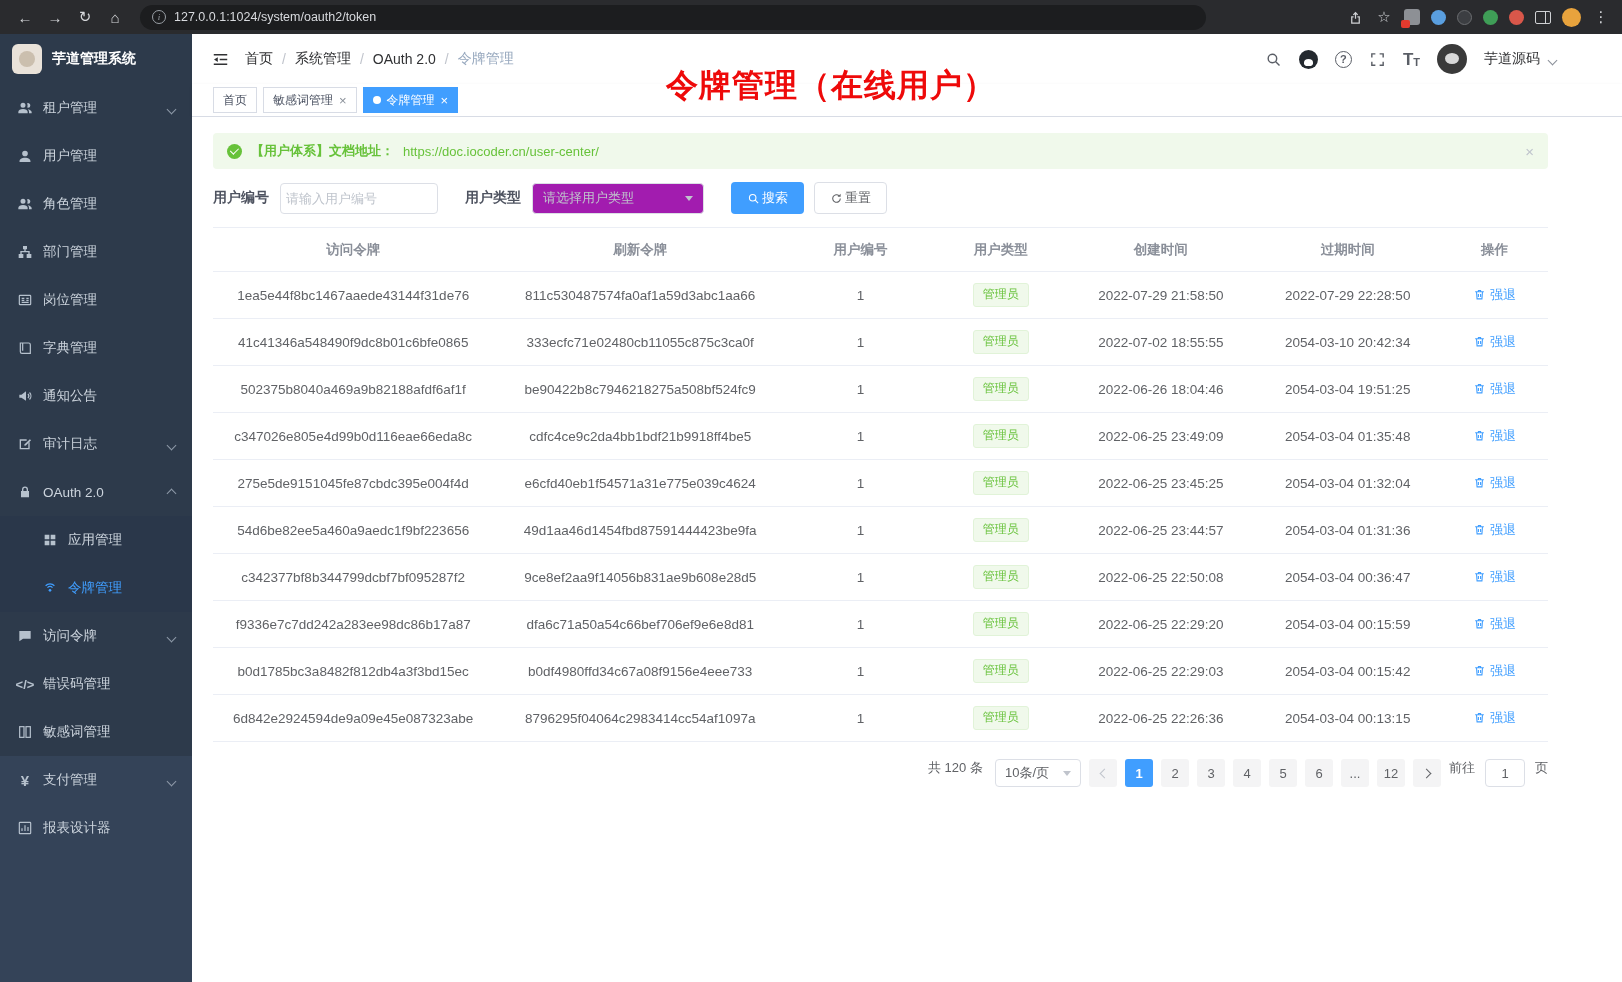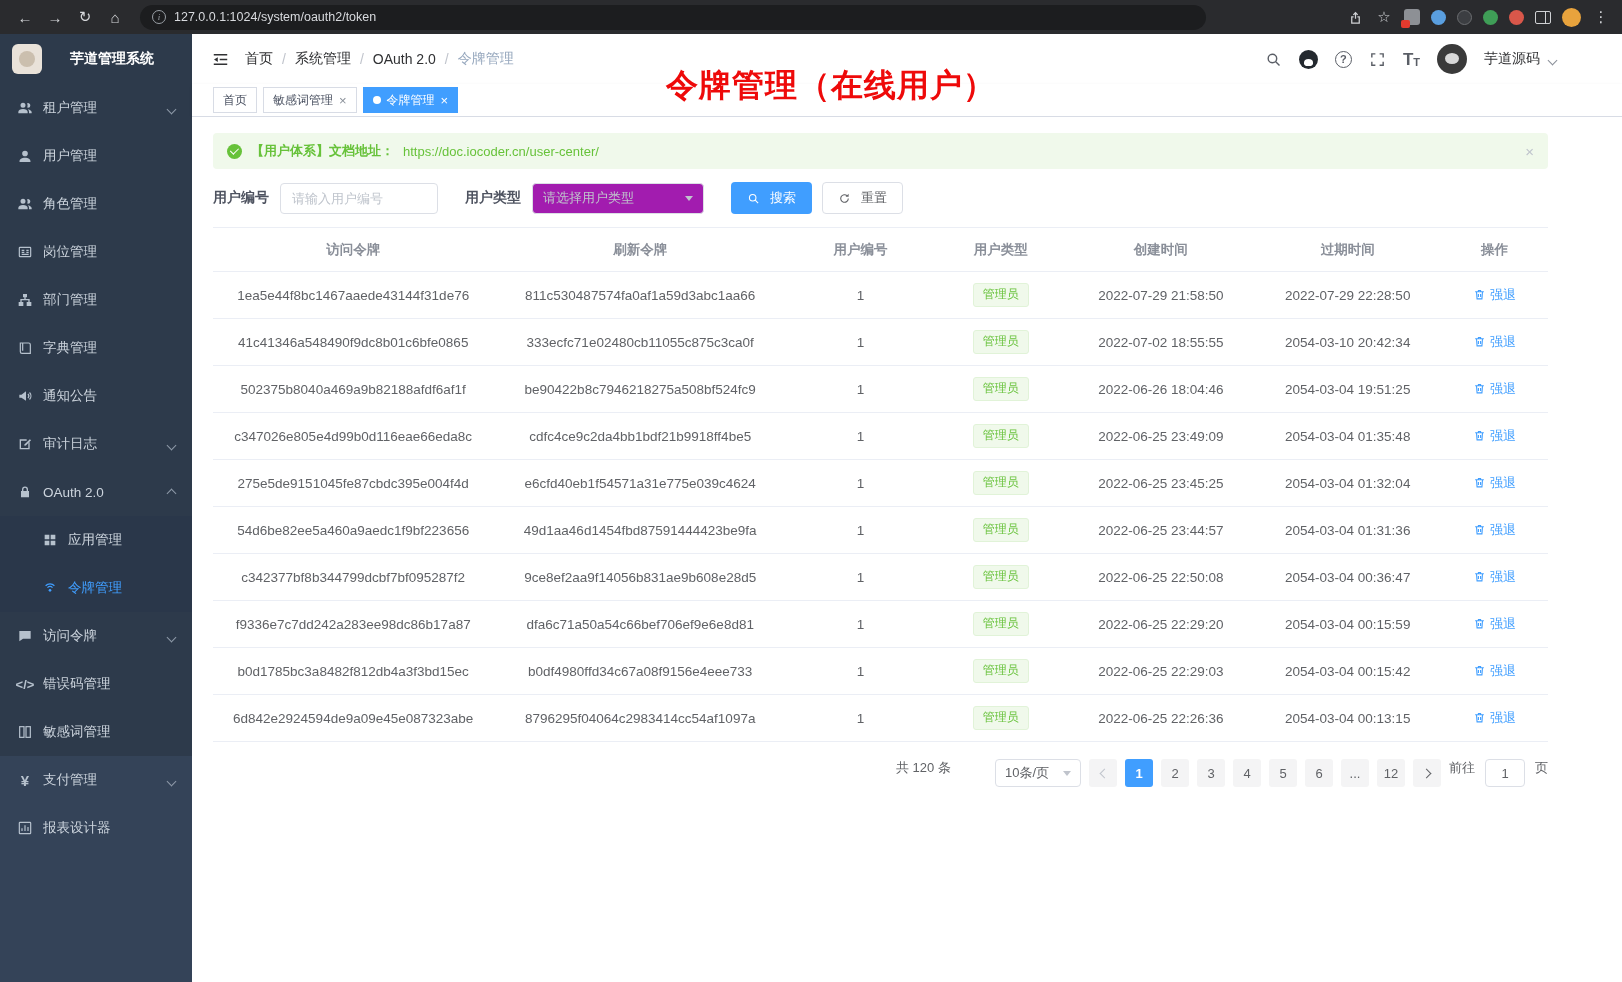--- a/index.html
+++ b/index.html
@@ -32,21 +32,21 @@
   .ext-badged .badge { position:absolute; left:-3px; bottom:-3px; width:9px; height:8px; background:#e33a2e; border-radius:2px; }
   .panel-ic { width:16px; height:13px; border:1.6px solid #cfd1d4; border-radius:2px; position:relative; cursor:pointer; }
   .panel-ic::after { content:""; position:absolute; right:4px; top:0; bottom:0; border-left:1.6px solid #cfd1d4; }
   .profile-dot { width:19px; height:19px; border-radius:50%; background:#e8a33d; cursor:pointer; }
 
   
   .app { display:flex; height:948px; }
 
   
   .sidebar { flex:0 0 192px; width:192px; background:#2d3a4b; display:flex; flex-direction:column; overflow:hidden; }
-  .logo { height:50px; display:flex; align-items:center; gap:28px; padding:0 12px; flex:0 0 50px; }
+  .logo { height:50px; display:flex; align-items:center; gap:10px; padding:0 12px; flex:0 0 50px; }
   .logo-img { width:30px; height:30px; border-radius:6px; background:#e9e2d9; flex:0 0 30px; position:relative; }
   .logo-img::after { content:""; position:absolute; left:7px; top:7px; width:16px; height:16px; border-radius:50%; background:#cbbfae; }
   .logo-title { color:#fff; font-size:14px; font-weight:700; white-space:nowrap; }
   .menu { flex:1; display:flex; flex-direction:column; }
   .mi { height:48px; flex:0 0 48px; display:flex; align-items:center; gap:10px; padding:0 17px;
         color:#ccd4dd; font-size:13.5px; cursor:pointer; white-space:nowrap; }
   .mi .mic { width:16px; height:16px; color:#b6c1cd; flex:0 0 16px; display:flex; align-items:center; justify-content:center; }
   .mi .mic svg { width:16px; height:16px; }
   .mi.sub { padding-left:42px; background:#2a374a; }
   .mi.active { color:#409eff; }
@@ -102,49 +102,49 @@
   .check { width:15px; height:15px; border-radius:50%; background:#67c23a; position:relative; flex:0 0 15px; }
   .check::after { content:""; position:absolute; left:5px; top:2.5px; width:3.5px; height:7px;
                   border-right:1.6px solid #fff; border-bottom:1.6px solid #fff; transform:rotate(45deg); }
   .alert-title { font-weight:700; }
   .alert-link { color:#67c23a; text-decoration:none; cursor:pointer; }
   .alert-close { margin-left:auto; color:#bfc4cc; font-size:15px; cursor:pointer; }
 
   
   .filters { display:flex; align-items:center; font-size:14px; margin-bottom:2px; }
   .f-label { font-weight:700; color:#4e5360; margin-right:11px; }
-  .f-input { width:158px; height:31px; border:1px solid #dcdfe6; border-radius:4px; padding:0 11px;
+  .f-input { width:158px; height:31px; border:1px solid #dcdfe6; border-radius:4px; padding:0 5px;
              font-size:13px; color:#606266; margin-right:27px; outline:none; font-family:inherit; }
   .f-input::placeholder { color:#bfc4cc; }
   .f-select { width:172px; height:31px; border:1px solid #dcdfe6; border-radius:4px; padding:0 10px;
               display:flex; align-items:center; justify-content:space-between; margin-right:27px;
               color:#bfc4cc; font-size:13px; cursor:pointer; background:#a21caf; }
   .sel-caret { width:0; height:0; border-left:4.5px solid transparent; border-right:4.5px solid transparent;
                border-top:5px solid #c0c4cc; }
-  .btn { height:32px; border-radius:4px; display:inline-flex; align-items:center; gap:10px; padding:0 15px;
+  .btn { height:32px; border-radius:4px; display:inline-flex; align-items:center; gap:2px; padding:0 15px;
          font-size:13px; cursor:pointer; border:1px solid transparent; background:#fff; }
   .btn svg { width:13px; height:13px; }
   .btn-primary { background:#409eff; color:#fff; margin-right:10px; }
   .btn-plain { border-color:#dcdfe6; color:#606266; }
 
   
   table.grid { width:100%; border-collapse:collapse; margin-top:13px; }
   .grid th { height:44px; font-size:13.5px; color:#8a8f99; font-weight:600; text-align:center;
              border-top:1px solid #ebeef5; border-bottom:1px solid #ebeef5; }
   .grid td { height:47px; font-size:13.5px; color:#606266; text-align:center; border-bottom:1px solid #ebeef5; }
   .tag-success { display:inline-block; padding:3px 9px; font-size:12px; color:#67c23a; background:#f0f9eb;
                  border:1px solid #e1f3d8; border-radius:3px; line-height:1.3; }
   .action-link { color:#409eff; display:inline-flex; align-items:center; gap:4px; font-size:13px; cursor:pointer; }
   .action-link svg { width:13px; height:13px; }
 
   
   .pager { display:flex; align-items:flex-start; justify-content:flex-end; gap:8px; margin:17px 0; font-size:13px; color:#606266; }
   .p-total { margin-right:4px; }
   .psize { height:28px; border:1px solid #dcdfe6; border-radius:4px; padding:0 9px; display:flex; align-items:center;
-           gap:14px; background:#fff; cursor:pointer;margin-left:32px; }
+           gap:14px; background:#fff; cursor:pointer; }
   .pbtn { min-width:28px; height:28px; border:none; border-radius:3px; background:#f4f4f5; color:#606266;
           font-size:13px; display:flex; align-items:center; justify-content:center; cursor:pointer; padding:0 6px; }
   .pbtn.active { background:#409eff; color:#fff; font-weight:700; }
   .pbtn.disabled { color:#c0c4cc; cursor:default; }
   .goto-input { width:40px; height:28px; border:1px solid #dcdfe6; border-radius:4px; text-align:center;
                 font-size:13px; color:#606266; outline:none; font-family:inherit; margin:0 2px; }
 
   
   .annotation { position:absolute; left:666px; top:64px; font-size:32px; font-weight:700; color:#ee0a0a;
                 letter-spacing:1px; z-index:40; white-space:nowrap; pointer-events:none; }
@@ -301,32 +301,32 @@
         <span class="mic">
             <svg>
               <use href="#i-users" xlink:href="#i-users"></use>
             </svg>
           </span>
         <span>角色管理</span>
       </div>
       <div class="mi">
         <span class="mic">
             <svg>
+              <use href="#i-tree" xlink:href="#i-tree"></use>
+            </svg>
+          </span>
+        <span>部门管理</span>
+      </div>
+      <div class="mi">
+        <span class="mic">
+            <svg>
               <use href="#i-card" xlink:href="#i-card"></use>
             </svg>
           </span>
         <span>岗位管理</span>
-      </div>
-      <div class="mi">
-        <span class="mic">
-            <svg>
-              <use href="#i-tree" xlink:href="#i-tree"></use>
-            </svg>
-          </span>
-        <span>部门管理</span>
       </div>
       <div class="mi">
         <span class="mic">
             <svg>
               <use href="#i-book" xlink:href="#i-book"></use>
             </svg>
           </span>
         <span>字典管理</span>
       </div>
       <div class="mi">

